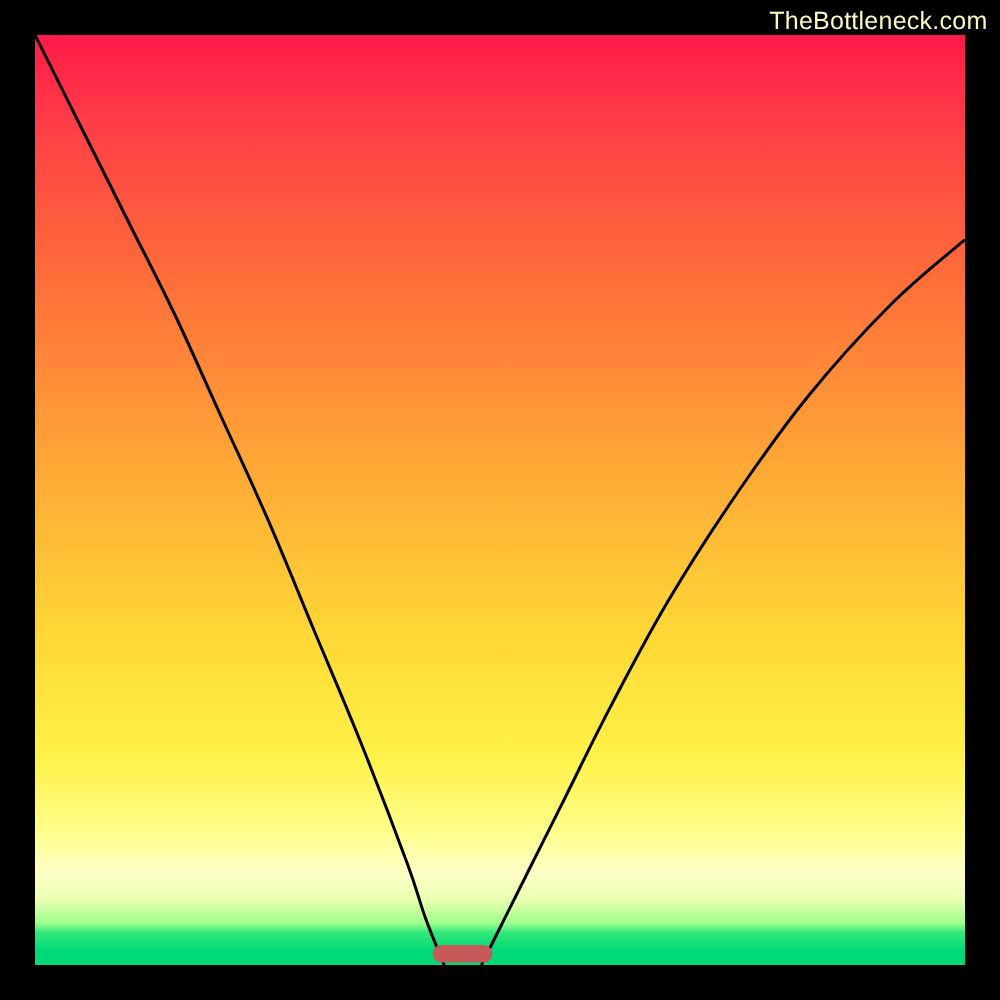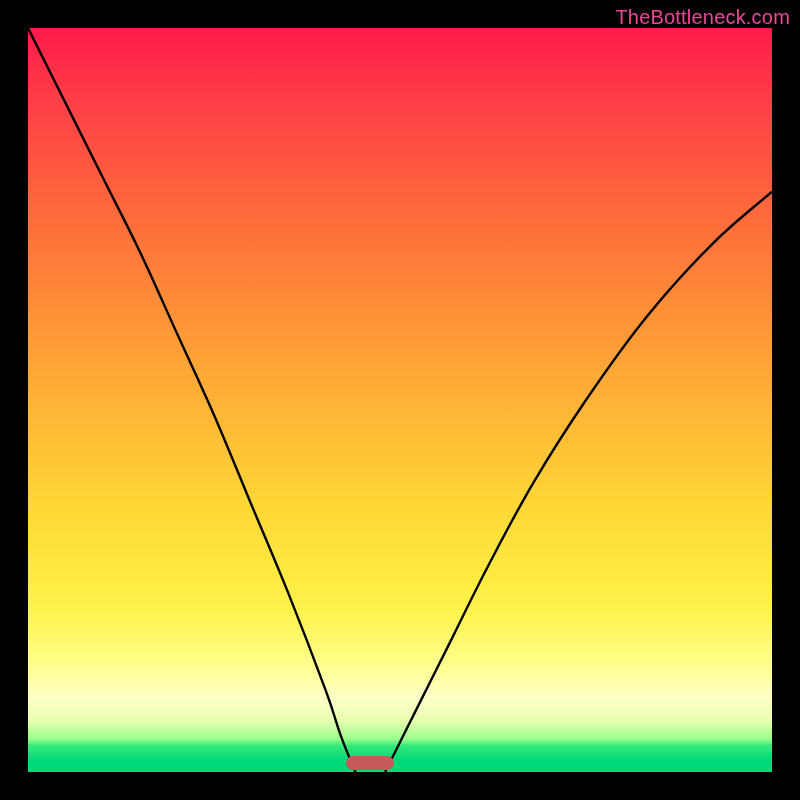--- a/index.html
+++ b/index.html
@@ -30,21 +30,21 @@
       #9eff8c 95.5%,
       #34e87a 96.5%,
       #00d977 98.5%,
       #00d977 100%
     );
   }
   .watermark {
     position: absolute;
     top: 6px;
     right: 10px;
-    color: #ec4899;
+    color: #fef9c3;
     font-size: 20px;
     letter-spacing: 0.2px;
     font-weight: 500;
     user-select: none;
   }
   svg.curve {
     position: absolute;
     left: 0;
     top: 0;
     width: 744px;

